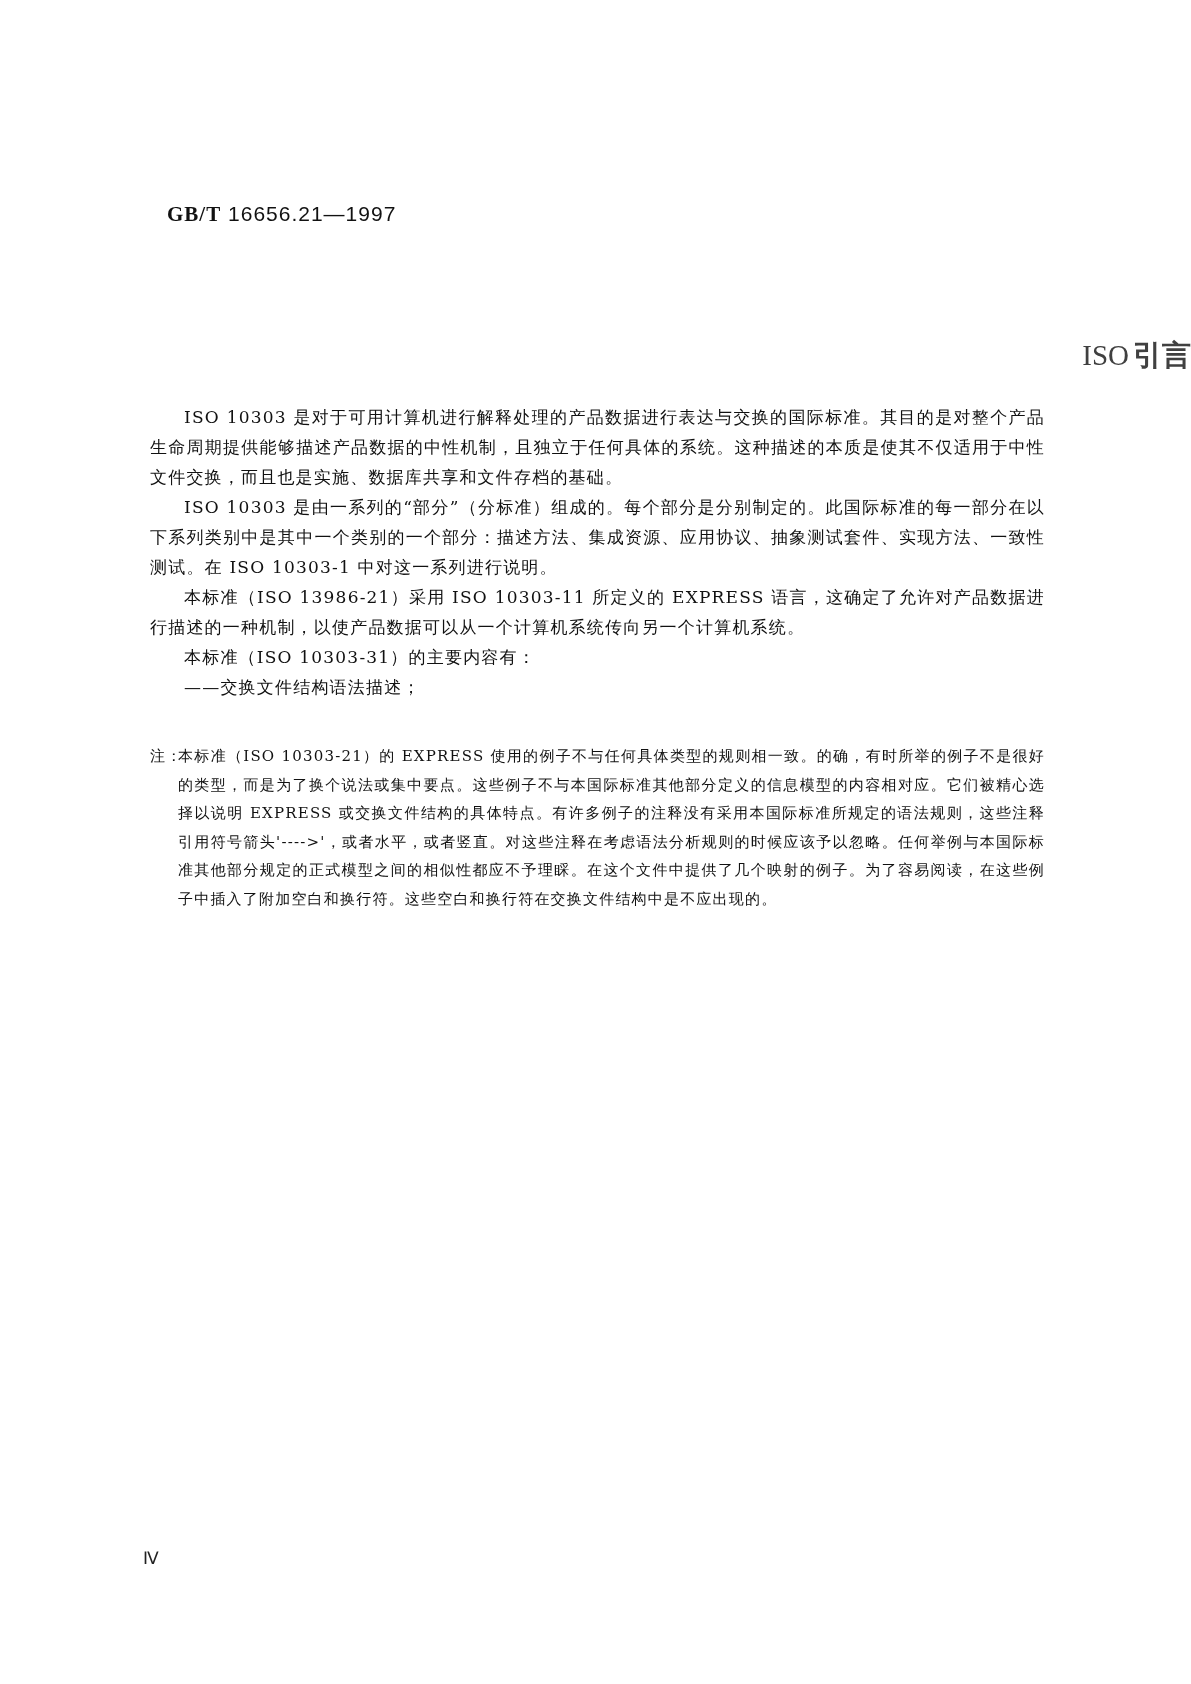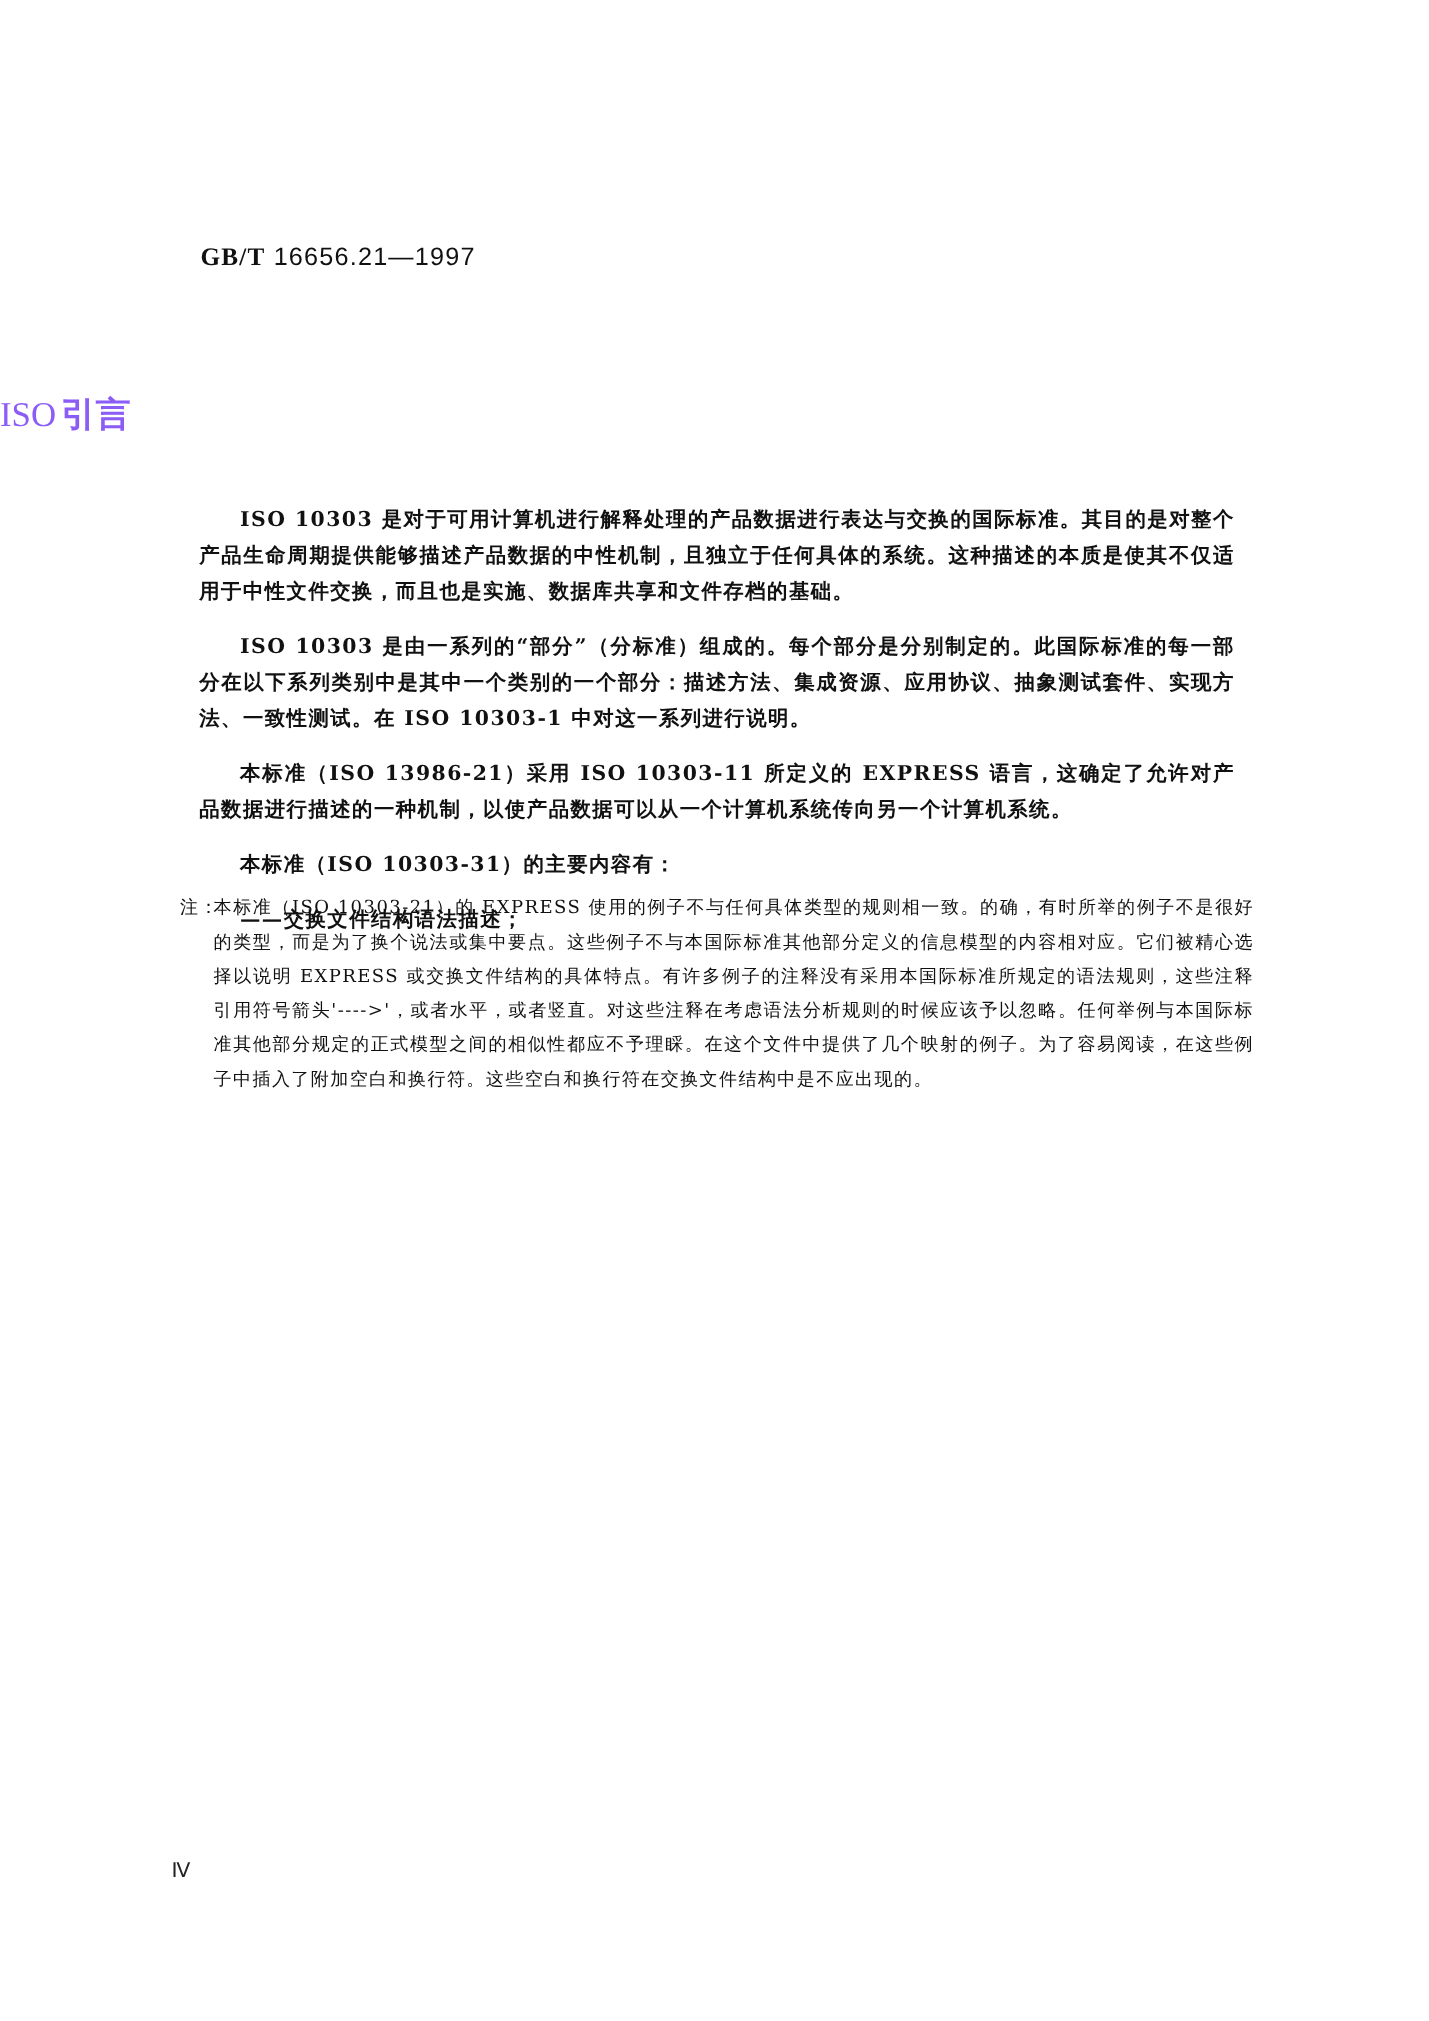--- a/index.html
+++ b/index.html
@@ -7,30 +7,30 @@
       width: 1191px; height: 1684px; background: #ffffff; position: relative; overflow: hidden;
       font-family: "DejaVu Serif", "Liberation Serif", serif; color: #111;
     }
     .header {
       position: absolute; left: 143px; top: 202px;
       font-family: "Liberation Sans", "DejaVu Sans", sans-serif;
       font-size: 21px; letter-spacing: 1px; color: #111; margin-left: 24px;
     }
     .header .prefix { font-family: "Liberation Serif", serif; font-weight: bold; }
     .title {
-      position: absolute; left: 0; width: 1191px; top: 326px; text-align: left;
-      font-size: 29px; color: #8b5cf6;
+      position: absolute; left: 0; width: 1191px; top: 336px; text-align: right;
+      font-size: 29px; color: #404040;
     }
     .title .iso { font-family: "Liberation Serif", serif; }
     .title .cn { font-family: "DejaVu Sans", sans-serif; font-weight: bold; margin-left: 4px; }
     .body {
       position: absolute; left: 150px; top: 402px; width: 895px;
       font-size: 17px; line-height: 30px; text-align: justify; letter-spacing: 1.2px;
     }
-    .body p { margin: 16px; text-indent: 2em; font-weight: bold; }
+    .body p { margin: 0; text-indent: 2em; }
     .body p.dash { text-indent: 2em; }
     .note {
       position: absolute; left: 150px; top: 742px; width: 895px;
       font-size: 15px; line-height: 28.5px; text-align: justify; letter-spacing: 1.2px;
       padding-left: 28px; box-sizing: border-box;
     }
     .note .label { position: absolute; left: 0; top: 0; }
     .page-num {
       position: absolute; left: 143px; top: 1548px;
       font-family: "Liberation Serif", serif; font-size: 17px; color: #222;

